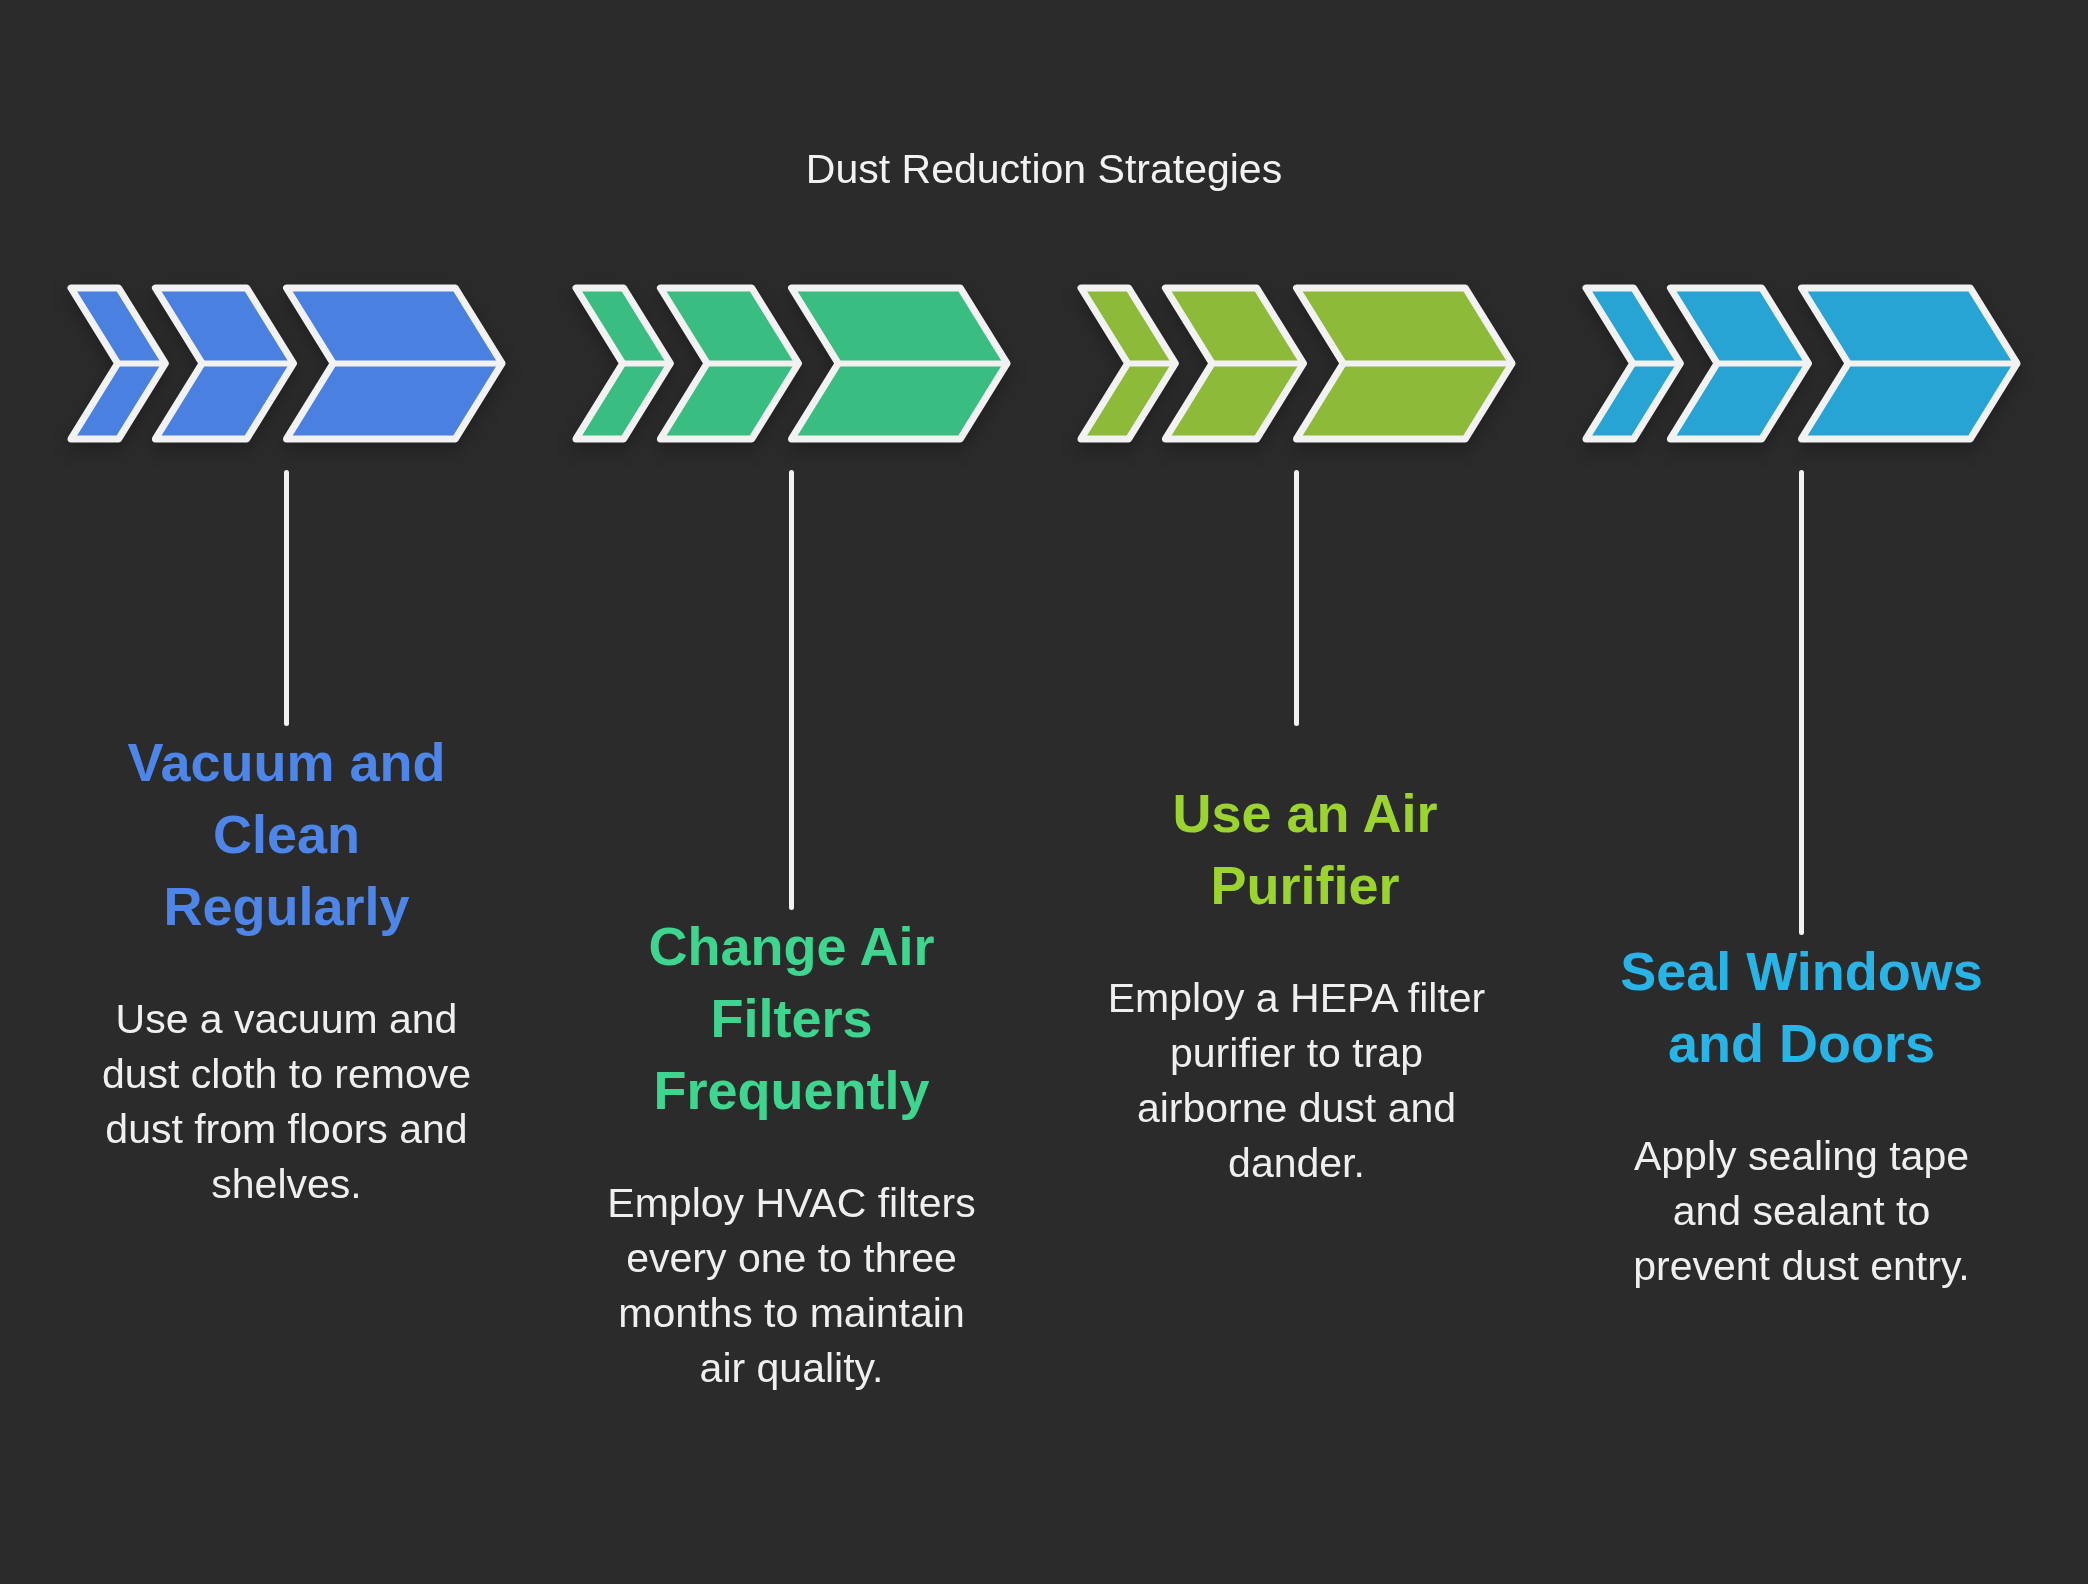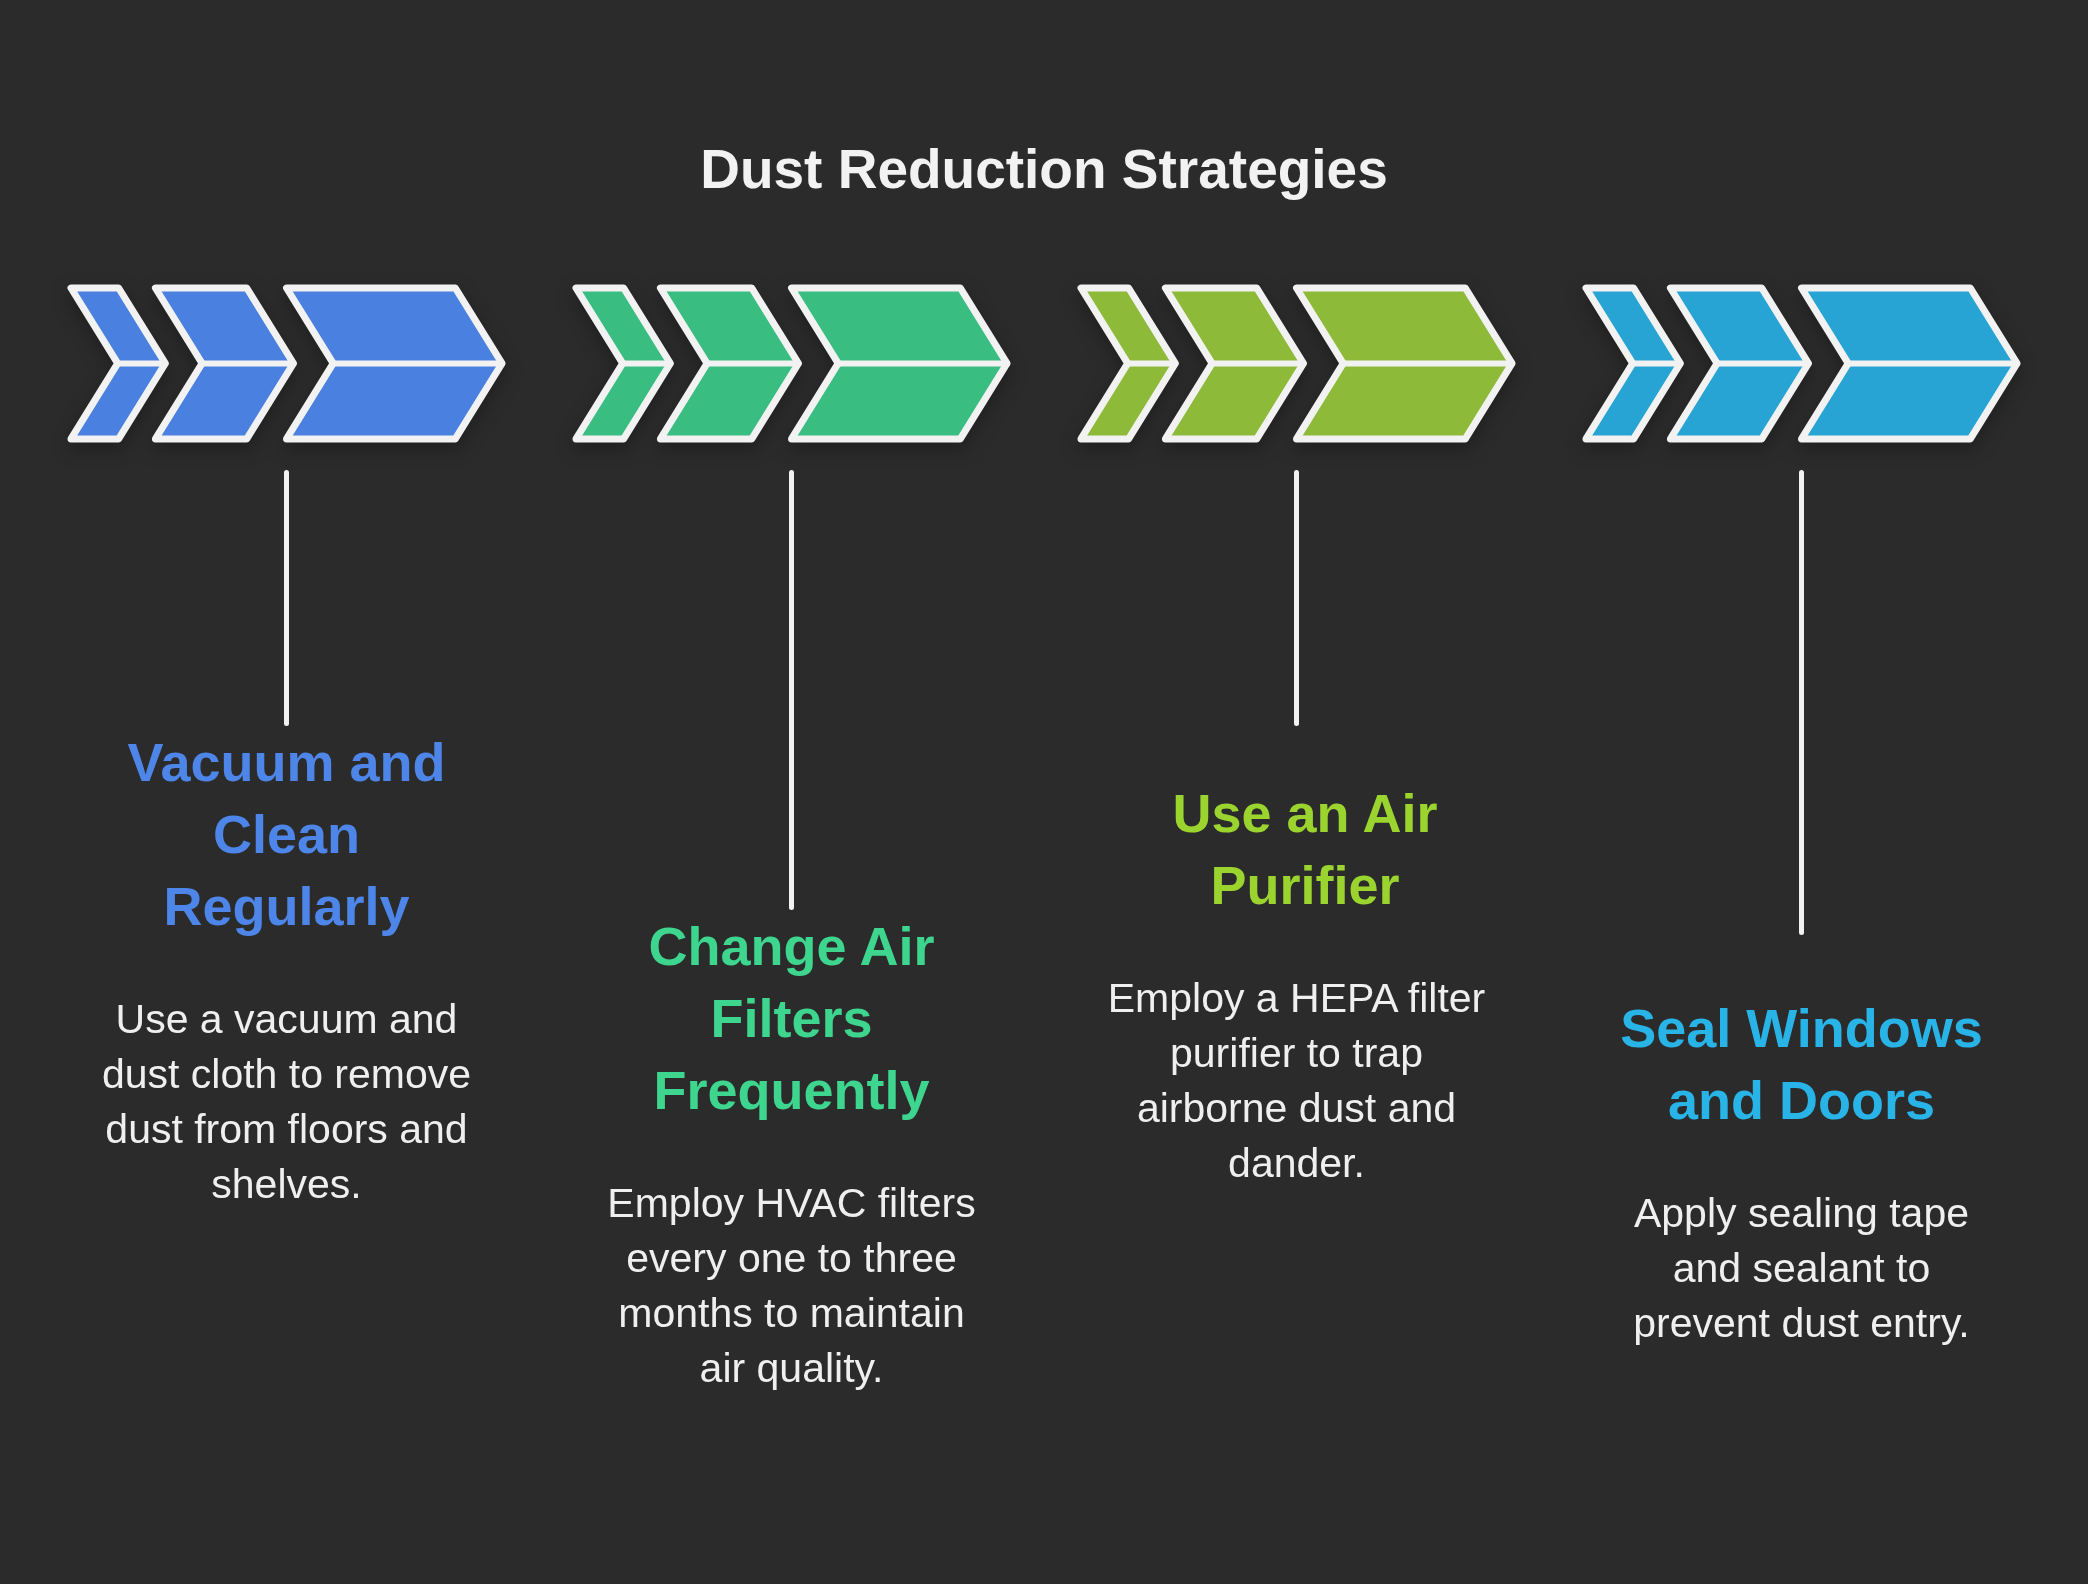--- a/index.html
+++ b/index.html
@@ -13,23 +13,23 @@
     background: #2b2b2c;
     font-family: "Liberation Sans", "DejaVu Sans", sans-serif;
     overflow: hidden;
   }
   .title {
     position: absolute;
     top: 138px;
     left: 0;
     width: 100%;
     text-align: center;
-    font-size: 55px;
+    font-size: 41px;
     line-height: 62px;
-    font-weight: 700;
+    font-weight: 400;
     color: #f2f2f2;
   }
   .columns {
     position: absolute;
     top: 283px;
     left: 66px;
     right: 66px;
     display: flex;
     gap: 64px;
   }
@@ -68,21 +68,21 @@
   .heading {
     font-size: 54px;
     line-height: 72px;
     font-weight: 700;
     text-align: center;
     white-space: pre-line;
   }
   .col-1 .heading { }
   .col-2 .heading { }
   .col-3 .heading { margin-top: 51px; margin-left: 17px; }
-  .col-4 .heading { margin-top: 57px; }
+  .col-4 .heading { }
   .body-text {
     margin-top: 50px;
     font-size: 41px;
     line-height: 55px;
     color: #efefef;
     text-align: center;
     white-space: pre-line;
   }
 </style>
 </head>

